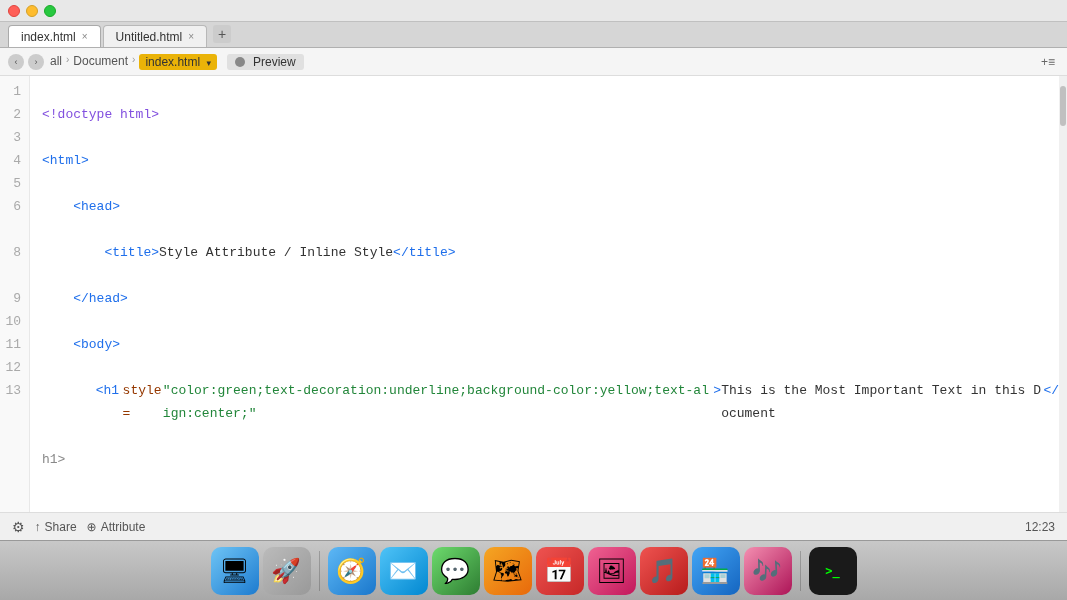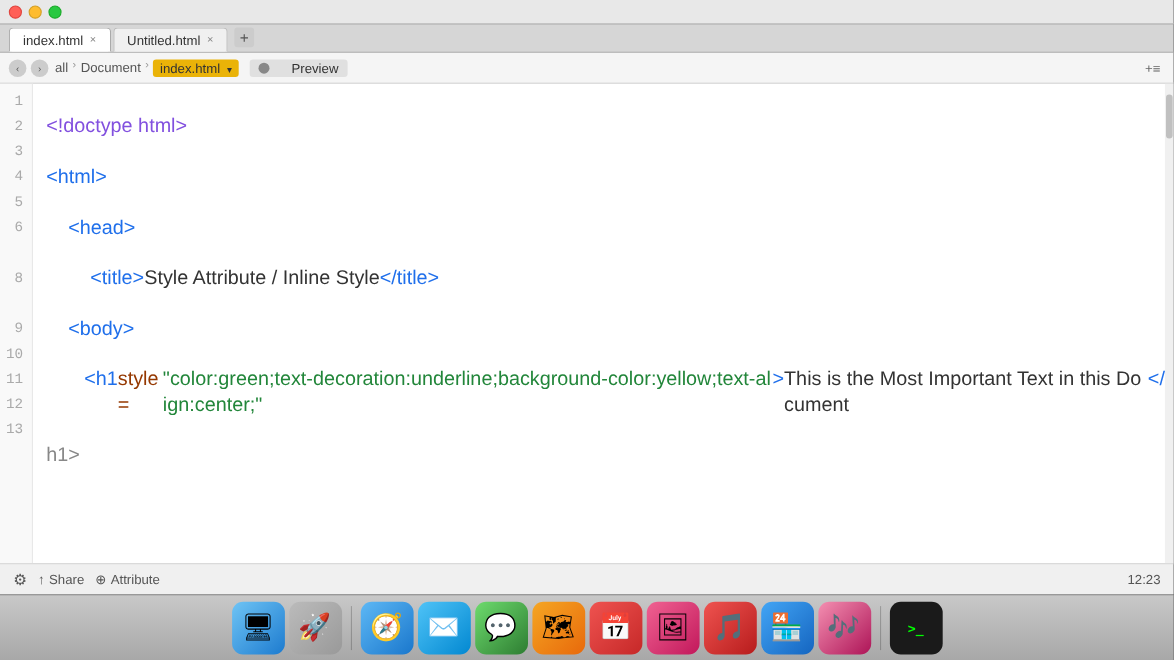--- a/index.html
+++ b/index.html
@@ -115,21 +115,21 @@
       margin-left: 3px; font-size: 9px;
     }
 
     .tab-label {
       background: #e0e0e0;
       padding: 1px 8px;
       border-radius: 3px;
       font-size: 12px;
       color: #333;
       cursor: pointer;
-      display: flex; align-items: center; gap: 20px;
+      display: flex; align-items: center; gap: 8px;
       margin-left: 4px;
     }
 
     .spacer { flex: 1; }
 
     .top-right-btn {
       font-size: 12px; color: #666; cursor: pointer;
       padding: 2px 4px;
     }
 
@@ -151,22 +151,22 @@
       line-height: 23px;
       min-width: 30px;
       text-align: right;
       user-select: none;
       flex-shrink: 0;
     }
 
     .code-area {
       flex: 1;
       padding: 4px 0 0 12px;
-      font-family: Liberation Sans, sans-serif;
-      font-size: 18px;
+      font-family: Liberation Mono, monospace;
+      font-size: 13px;
       line-height: 23px;
       color: #333;
       overflow-x: auto;
       white-space: pre;
     }
 
     .line { display: flex; align-items: baseline; }
     .text-content { color: #333; }
     .doctype { color: #8250df; }
 
@@ -306,20 +306,21 @@
     <div>11</div>
     <div>12</div>
     <div>13</div>
   </div>
 
   <div class="code-area">
 <div class="line"><span class="doctype">&lt;!doctype html&gt;</span></div>
 <div class="line"><span class="inline-tag">&lt;html&gt;</span></div>
 <div class="line"><span style="color:#888">    </span><span class="inline-tag">&lt;head&gt;</span></div>
 <div class="line"><span style="color:#888">        </span><span class="inline-tag">&lt;title&gt;</span><span class="text-content">Style Attribute / Inline Style</span><span class="inline-tag">&lt;/title&gt;</span></div>
+<div class="line"><span style="color:#888">    </span><span class="inline-tag">&lt;/head&gt;</span></div>
 <div class="line"><span style="color:#888">    </span><span class="inline-tag">&lt;body&gt;</span></div>
 <div class="line" style="white-space:pre-wrap;word-break:break-all;"><span style="color:#888">        </span><span class="inline-tag">&lt;h1 </span><span style="color:#953800">style=</span><span class="inline-green">"color:green;text-decoration:underline;background-color:yellow;text-align:center;"</span><span class="inline-tag">&gt;</span><span class="text-content">This is the Most Important Text in this Document</span><span class="inline-tag">&lt;/</span></div>
 <div class="line"><span style="color:#888">h1&gt;</span></div>
 <div class="line">&nbsp;</div>
 
 
 
 
 
 

